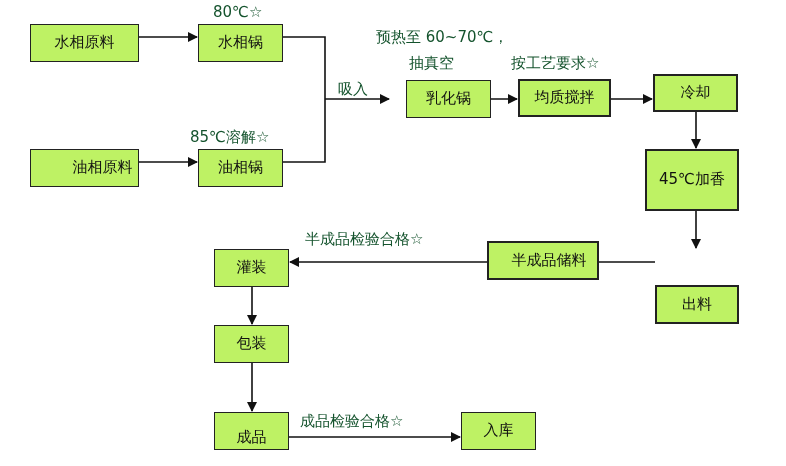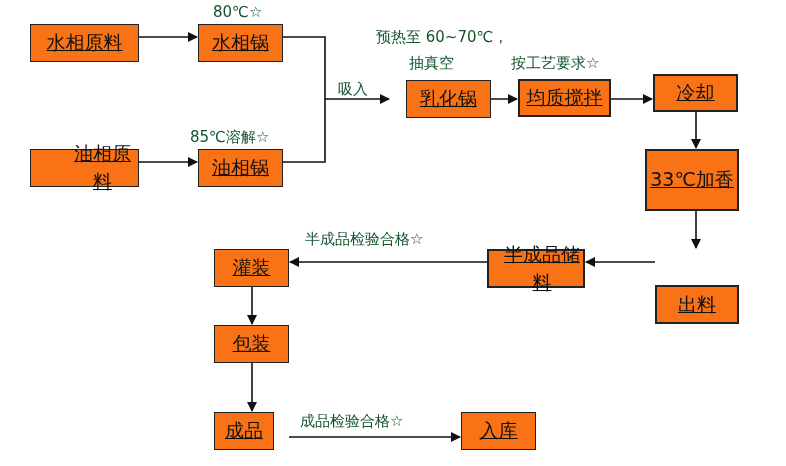--- a/index.html
+++ b/index.html
@@ -1,20 +1,20 @@
 <!DOCTYPE html>
 <html><head>
 <meta charset="utf-8">
 <style>
   html, body { margin:0; padding:0; background:#ffffff; }
   body { width:786px; height:466px; position:relative; overflow:hidden;
          font-family:"DejaVu Sans","Liberation Sans",sans-serif; color:#111; }
-  .box { position:absolute; border:1.5px solid #222; background:#f97316; box-sizing:border-box;
+  .box { position:absolute; border:1.5px solid #222; background:#bef264; box-sizing:border-box;
          display:flex; align-items:center; justify-content:center; text-align:center;
-         font-size:19px; line-height:1.45;text-decoration:underline; }
+         font-size:15px; line-height:1.45; }
   .box.thick { border-width:2px; }
   .lbl { position:absolute; font-size:15px; white-space:nowrap; color:#14532d; }
   svg.wires { position:absolute; left:0; top:0; }
 </style>
 </head>
 <body>
 
 <svg class="wires" width="786" height="466">
   <defs>
     <marker id="ah" markerWidth="10" markerHeight="10" refX="9" refY="5" orient="auto" markerUnits="userSpaceOnUse">
@@ -53,35 +53,35 @@
 <div class="box" style="left:390px;top:80px;width:85px;height:38px;margin-left:16px;">
     <span>乳化锅</span>
   </div>
 <div class="box thick" style="left:518px;top:79px;width:93px;height:38px;">
     <span>均质搅拌</span>
   </div>
 <div class="box thick" style="left:653px;top:74px;width:85px;height:38px;">
     <span>冷却</span>
   </div>
 <div class="box thick" style="left:645px;top:149px;width:94px;height:62px;flex-direction:column;">
-  <span>33℃加香</span>
+  <span>45℃加香</span>
 </div>
 <div class="box thick" style="left:655px;top:261px;width:84px;height:39px;margin-top:24px;">
     <span>出料</span>
   </div>
-<div class="box thick" style="left:487px;top:249px;width:98px;height:39px;padding-left:12px;">
+<div class="box thick" style="left:487px;top:241px;width:112px;height:39px;padding-left:12px;">
     <span>半成品储料</span>
   </div>
 <div class="box" style="left:214px;top:249px;width:75px;height:38px;">
     <span>灌装</span>
   </div>
 <div class="box" style="left:214px;top:325px;width:75px;height:38px;">
     <span>包装</span>
   </div>
-<div class="box" style="left:214px;top:412px;width:60px;height:38px;">
+<div class="box" style="left:214px;top:412px;width:75px;height:38px;align-items:flex-end;">
     <span>成品</span>
   </div>
 <div class="box" style="left:461px;top:412px;width:75px;height:38px;">
     <span>入库</span>
   </div>
 
 <div class="lbl" style="left:213px;top:3px;">80℃☆</div>
 <div class="lbl" style="left:190px;top:128px;">85℃溶解☆</div>
 <div class="lbl" style="left:338px;top:80px;">吸入</div>
 <div class="lbl" style="left:376px;top:28px;">预热至 60~70℃，</div>

